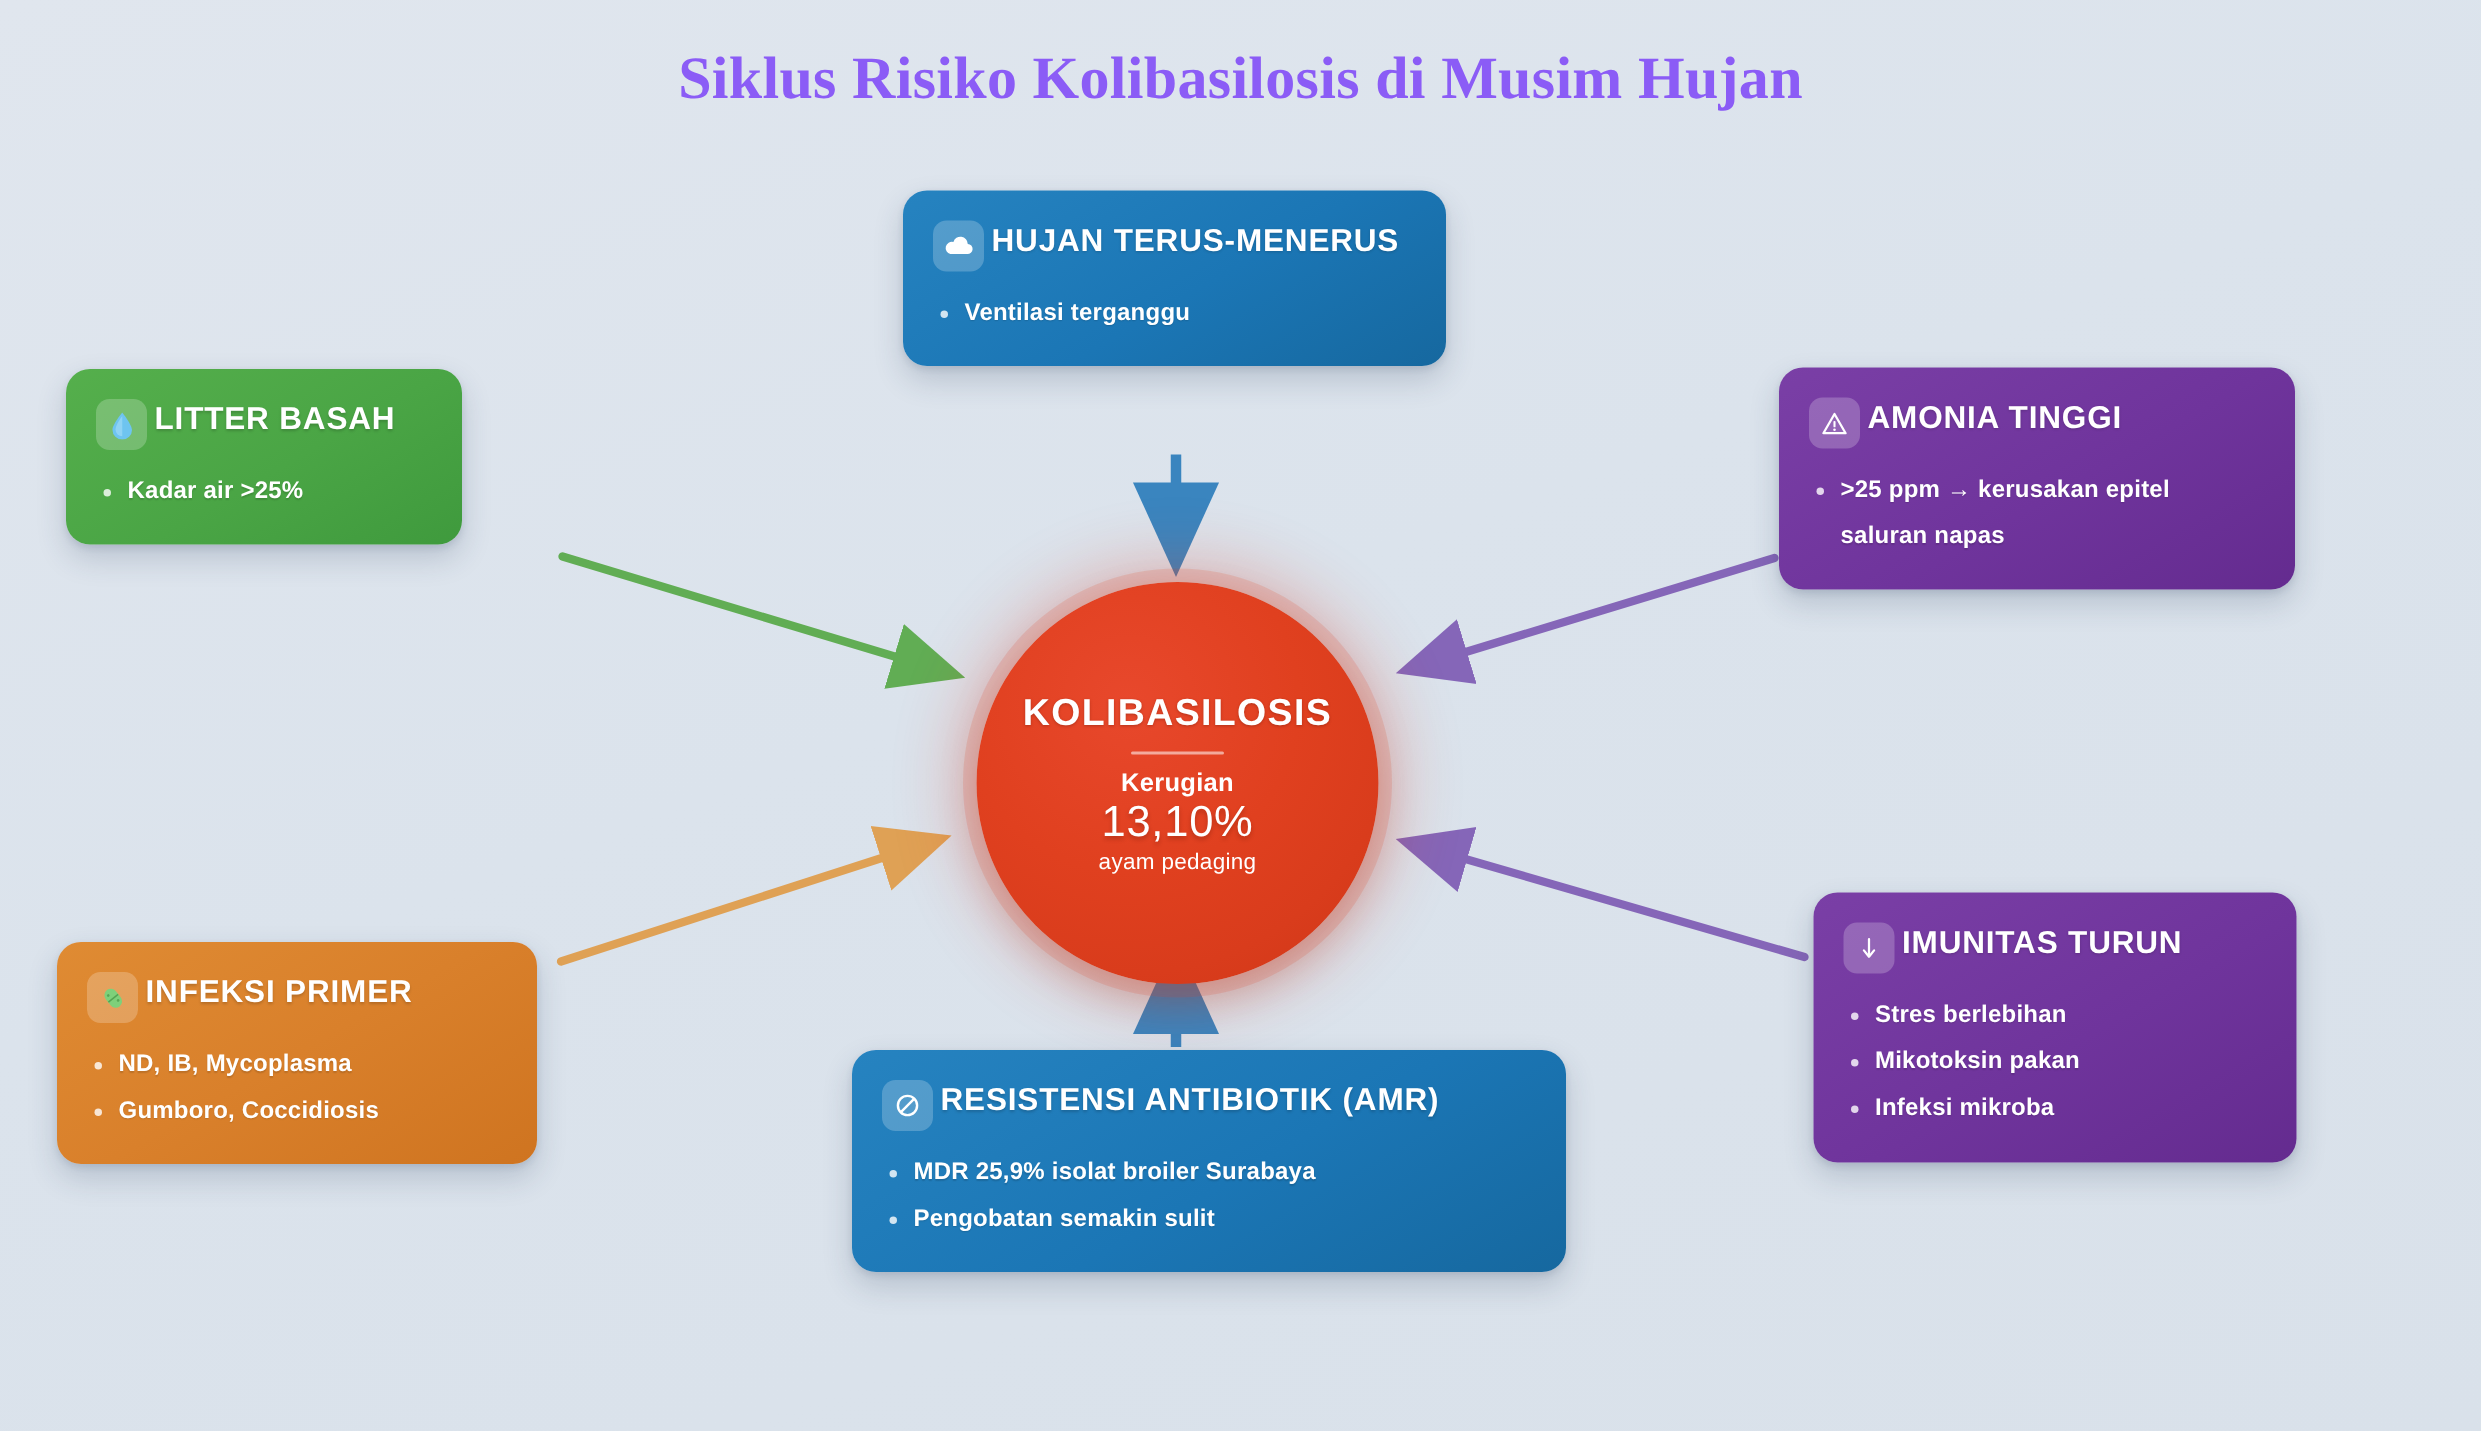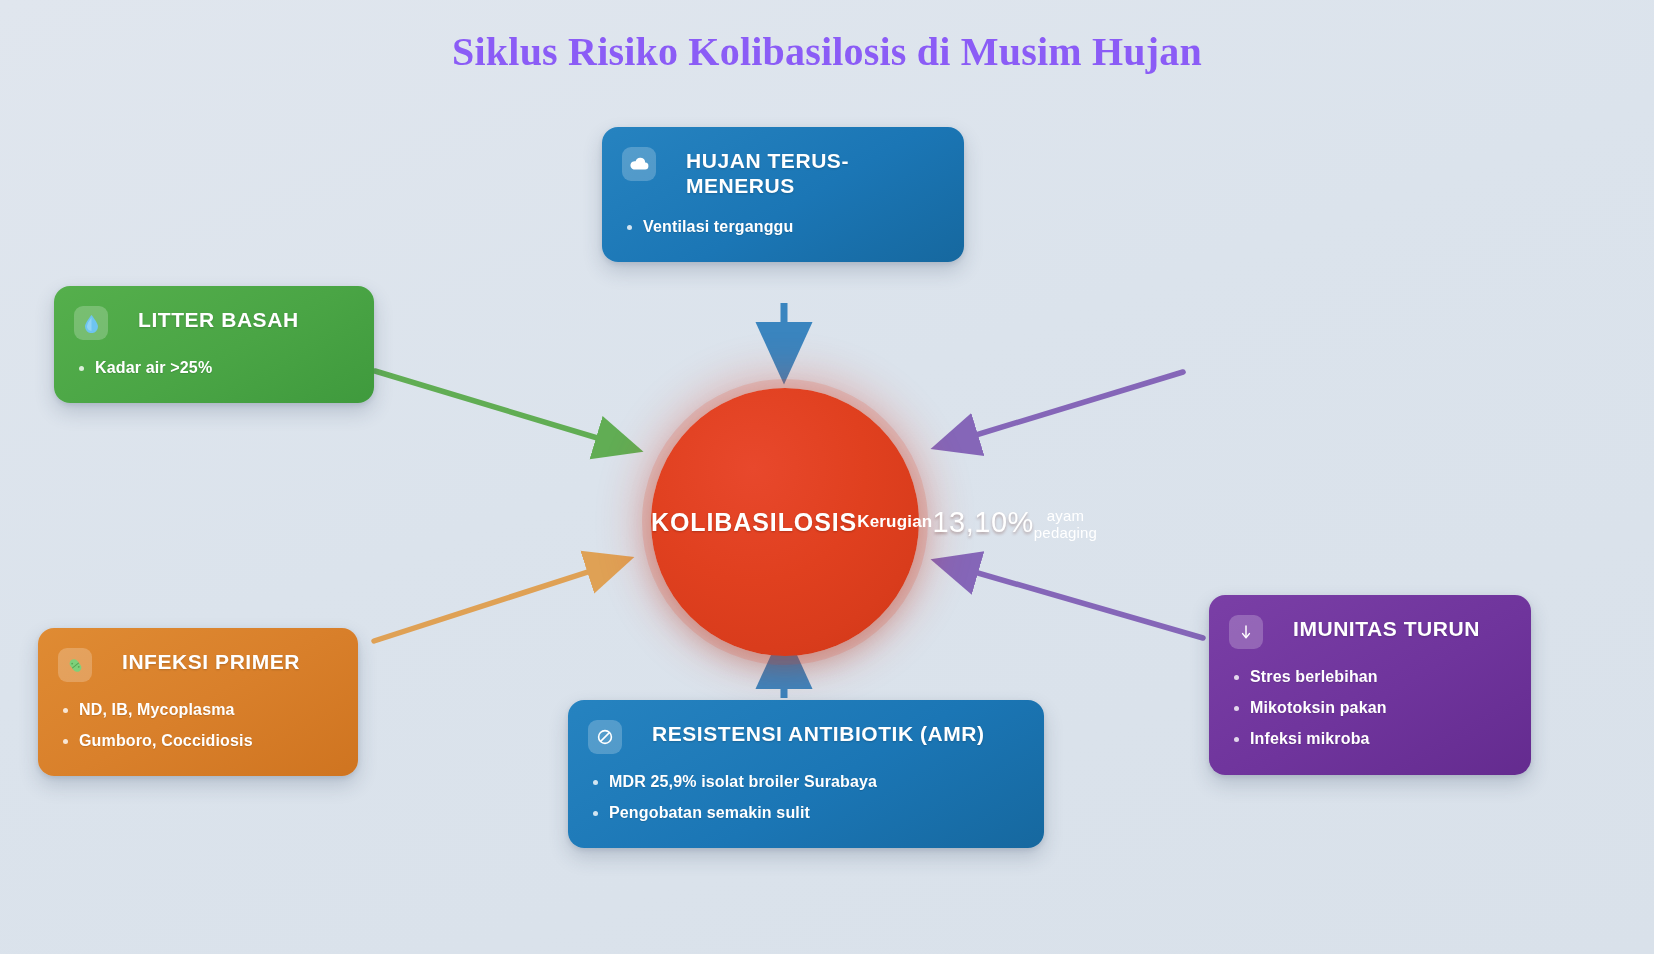--- a/index.html
+++ b/index.html
@@ -49,23 +49,23 @@
     left: 651px;
     top: 388px;
     width: 268px;
     height: 268px;
     border-radius: 50%;
     background: radial-gradient(circle at 38% 30%, #e8482c 0%, #e0401f 45%, #d93c1c 72%, #cf3617 100%);
     box-shadow: 0 0 0 9px rgba(226,66,38,0.16),
                 0 0 42px 14px rgba(226,66,38,0.28),
                 0 10px 26px rgba(120,30,10,0.22);
     display: flex;
-    flex-direction: row;
+    flex-direction: column;
     align-items: center;
-    justify-content: space-between;
+    justify-content: center;
     text-align: center;
     color: #ffffff;
   }
   .center-title {
     font-size: 25px;
     font-weight: bold;
     letter-spacing: 0.9px;
     text-shadow: 0 1px 2px rgba(90,20,5,0.35);
   }
   .center-divider {
@@ -100,21 +100,21 @@
     position: absolute;
     border-radius: 16px;
     padding: 19px 22px 20px 20px;
     box-sizing: border-box;
     color: #ffffff;
     box-shadow: 0 9px 20px rgba(40,60,90,0.20), 0 2px 5px rgba(40,60,90,0.12);
   }
   .card-head {
     display: flex;
     align-items: flex-start;
-    gap: 30px;
+    gap: 5px;
     margin-bottom: 12px;
   }
   .card-icon {
     flex: 0 0 auto;
     width: 34px;
     height: 34px;
     border-radius: 9px;
     background: rgba(255,255,255,0.22);
     display: flex;
     align-items: center;
@@ -156,21 +156,21 @@
     background: rgba(255,255,255,0.8);
   }
 
   
   .card--green  { background: linear-gradient(150deg, #55af4c 0%, #4aa545 55%, #3f9a3d 100%); }
   .card--blue   { background: linear-gradient(150deg, #2683c0 0%, #1b76b5 55%, #16689f 100%); }
   .card--orange { background: linear-gradient(150deg, #df8b33 0%, #d9802b 50%, #cf7420 100%); }
   .card--purple { background: linear-gradient(150deg, #7a3fa6 0%, #6f349c 55%, #642b8f 100%); }
 
   
-  #card-litter   { left: 54px;   top: 246px; width: 320px; margin-top: 40px; }
+  #card-litter   { left: 44px;   top: 246px; width: 264px; }
   #card-hujan    { left: 602px;  top: 127px; width: 362px; }
   #card-amonia   { left: 1186px; top: 245px; width: 344px; }
   #card-infeksi  { left: 38px;   top: 628px; width: 320px; }
   #card-amr      { left: 568px;  top: 700px; width: 476px; }
   #card-imunitas { left: 1209px; top: 595px; width: 322px; }
 </style>
 </head>
 <body>
 
 <div id="stage">
@@ -248,20 +248,35 @@
           <path d="M4.6 12.4 h11.2 a3.4 3.4 0 0 0 0.4 -6.8 A4.9 4.9 0 0 0 6.6 4.3 A3.9 3.9 0 0 0 4.6 12.4 Z" fill="#ffffff"></path>
         </svg>
       </div>
       <div class="card-title">HUJAN TERUS-MENERUS</div>
     </div>
     <ul class="card-list">
       <li>Ventilasi terganggu</li>
     </ul>
   </div>
 
+  <div class="card card--purple" id="card-amonia">
+    <div class="card-head">
+      <div class="card-icon">
+        <svg width="18" height="17" viewBox="0 0 18 17">
+          <path d="M9 2 L16.4 14.8 H1.6 Z" fill="none" stroke="#ffffff" stroke-width="1.5" stroke-linejoin="round"></path>
+          <rect x="8.3" y="6.6" width="1.4" height="4.3" rx="0.6" fill="#ffffff"></rect>
+          <circle cx="9" cy="12.5" r="0.85" fill="#ffffff"></circle>
+        </svg>
+      </div>
+      <div class="card-title">AMONIA TINGGI</div>
+    </div>
+    <ul class="card-list">
+      <li>&gt;25 ppm → kerusakan epitel saluran napas</li>
+    </ul>
+  </div>
 
   <div class="card card--orange" id="card-infeksi">
     <div class="card-head">
       <div class="card-icon">
         <svg width="19" height="19" viewBox="0 0 19 19">
           <g transform="rotate(-38 9.5 9.5)">
             <rect x="5.2" y="2.6" width="8.6" height="13.8" rx="4.3" fill="#7ed07a"></rect>
             <path d="M5.4 9.5 h8.2" stroke="#4e9c4c" stroke-width="1" opacity="0.85"></path>
             <circle cx="8" cy="6" r="0.9" fill="#4e9c4c" opacity="0.8"></circle>
             <circle cx="11.2" cy="12.6" r="0.9" fill="#4e9c4c" opacity="0.8"></circle>

